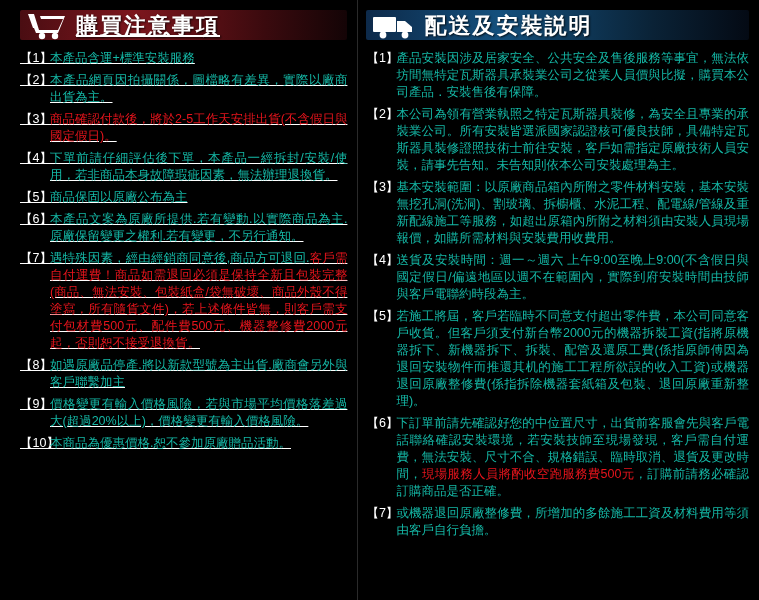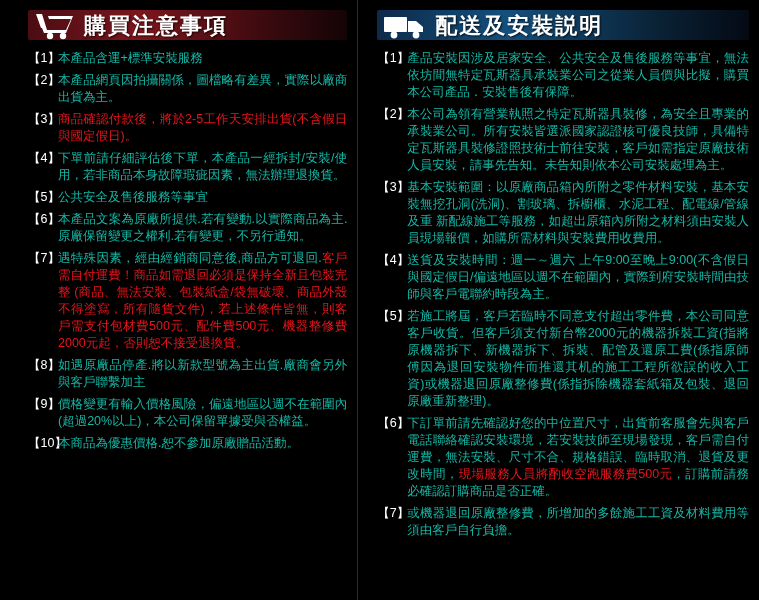--- a/index.html
+++ b/index.html
@@ -22,25 +22,26 @@
     box-sizing: border-box;
     display: flex;
     flex-direction: row;
   }
   .col {
     box-sizing: border-box;
     position: relative;
   }
   .col-left {
     width: 380px;
-    padding: 8px 10px 8px 28px;
+    padding: 8px 10px 8px 20px;
+    text-decoration: underline;
   }
   .col-right {
     width: 428px;
-    padding: 8px 10px 8px 19px;
+    padding: 8px 10px 8px 8px;
     border-left: 1px solid #2a2a2a;
   }
   
   .banner {
     position: relative;
     height: 36px;
     margin-bottom: 6px;
     display: flex;
     align-items: center;
   }
@@ -138,37 +139,37 @@
         <li class="note">
           <span class="note-num">【3】</span>
           <span class="note-body"><span class="seg-red">商品確認付款後，將於2-5工作天安排出貨(不含假日與國定假日)。</span></span>
         </li>
         <li class="note">
           <span class="note-num">【4】</span>
           <span class="note-body"><span class="seg-white">下單前請仔細評估後下單，本產品一經拆封/安裝/使用，若非商品本身故障瑕疵因素，無法辦理退換貨。</span></span>
         </li>
         <li class="note">
           <span class="note-num">【5】</span>
-          <span class="note-body"><span class="seg-white">公共安全及售後服務等事宜</span></span>
+          <span class="note-body"><span class="seg-white">商品保固以原廠公布為主</span></span>
         </li>
         <li class="note">
           <span class="note-num">【6】</span>
           <span class="note-body"><span class="seg-white">本產品文案為原廠所提供.若有變動.以實際商品為主.原廠保留變更之權利.若有變更，不另行通知。</span></span>
         </li>
         <li class="note">
           <span class="note-num">【7】</span>
           <span class="note-body"><span class="seg-white">遇特殊因素，經由經銷商同意後,商品方可退回.</span><span class="seg-red">客戶需自付運費！商品如需退回必須是保持全新且包裝完整 (商品、無法安裝、包裝紙盒/袋無破壞、商品外殼不得塗寫，所有隨貨文件)，若上述條件皆無，則客戶需支付包材費500元、配件費500元、機器整修費2000元起，否則恕不接受退換貨。</span></span>
         </li>
         <li class="note">
           <span class="note-num">【8】</span>
           <span class="note-body"><span class="seg-white">如遇原廠品停產.將以新款型號為主出貨.廠商會另外與客戶聯繫加主</span></span>
         </li>
         <li class="note">
           <span class="note-num">【9】</span>
-          <span class="note-body"><span class="seg-white">價格變更有輸入價格風險，偏遠地區以週不在範圍內(超過20%以上)，本公司保留單據受與否權益。</span></span>
+          <span class="note-body"><span class="seg-white">價格變更有輸入價格風險，若與市場平均價格落差過大(超過20%以上)，價格變更有輸入價格風險。</span></span>
         </li>
         <li class="note">
           <span class="note-num">【10】</span>
           <span class="note-body"><span class="seg-white">本商品為優惠價格.恕不參加原廠贈品活動。</span></span>
         </li>
       </ul>
   </div>
 
   <div class="col col-right">
     <div class="banner banner-right">

